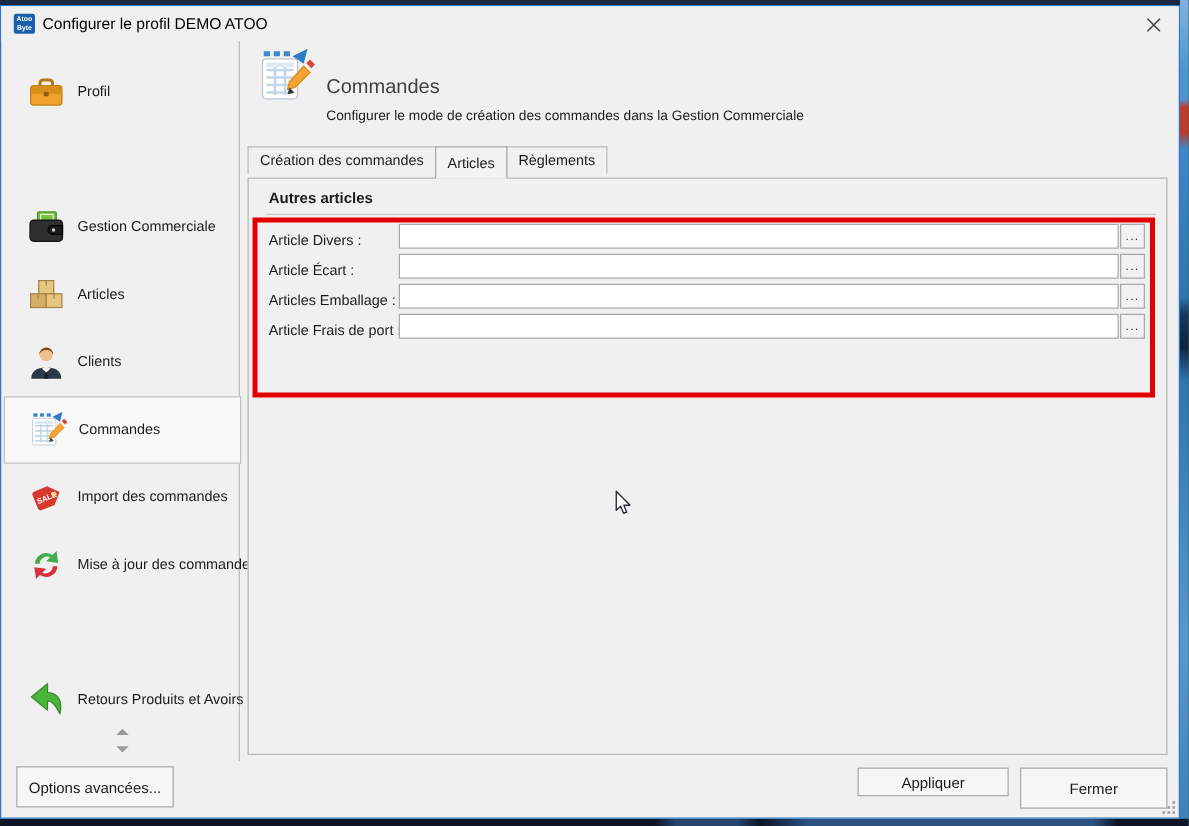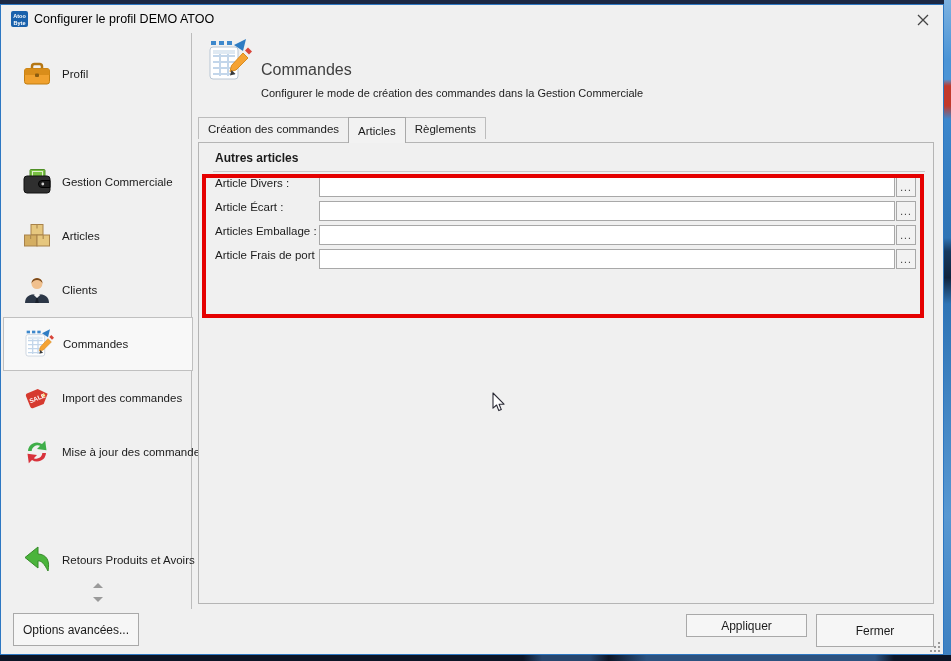--- a/index.html
+++ b/index.html
@@ -64,21 +64,21 @@
   .panel { position:absolute; left:197px; top:137px; width:736px; height:462px;
     border:1px solid #b5b5b5; background:#f0f0f0; z-index:1; }
   .group-title { position:absolute; left:214px; top:146px; font-size:12px; font-weight:bold; color:#1b1b1b; z-index:2; }
   .group-rule { position:absolute; left:212px; top:166px; width:712px; height:1px; background:#c9c9c9; z-index:2; }
 
   
   .red-rect { position:absolute; left:201px; top:169px; width:722px; height:144px;
     border:4px solid #e50000; z-index:6; pointer-events:none; }
 
   
-  .frow { position:absolute; left:214px; height:22px; display:flex; align-items:flex-start; z-index:3; }
+  .frow { position:absolute; left:214px; height:22px; display:flex; align-items:flex-end; z-index:3; }
   .flabel { width:104px; font-size:11.5px; color:#1b1b1b; white-space:nowrap; }
   .ftext { width:576px; height:20px; border:1px solid #a8a8a8; background:#fff;
     font-size:11.5px; padding:0 3px; font-family:"Liberation Sans", sans-serif; }
   .browse { width:20px; height:20px; margin-left:1px; font-size:10px; letter-spacing:1px;
     background:#f2f2f2; border:1px solid #a8a8a8; display:flex; align-items:flex-end; justify-content:center;
     padding-bottom:3px; color:#333; cursor:default; }
   .remise-btn { position:relative; width:374px; height:30px; background:#f5f5f5; border:1px solid #bdbdbd;
     font-size:12px; display:flex; align-items:center; justify-content:center; cursor:default; }
   .remise-btn .warn { position:absolute; right:6px; top:3px; }
 

